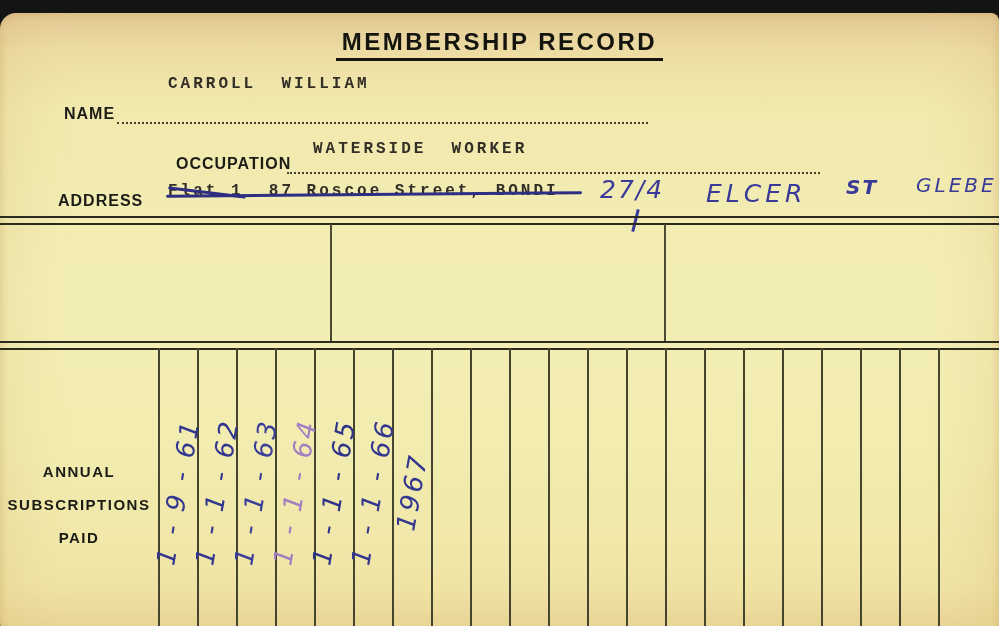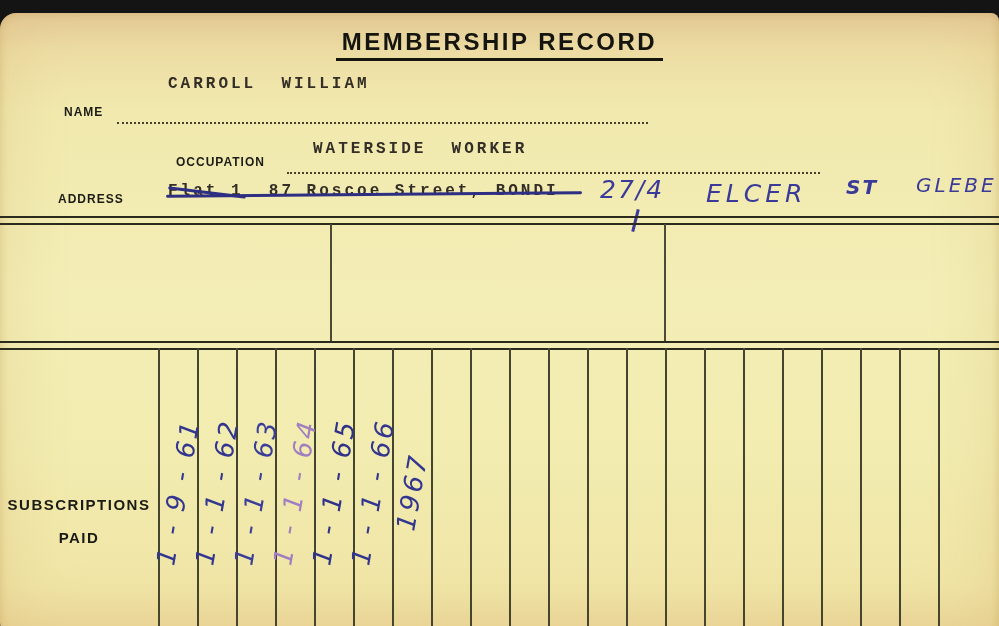--- a/index.html
+++ b/index.html
@@ -13,21 +13,21 @@
     font-family:"Liberation Sans",sans-serif;
     margin-top:13px;
   }
   .abs{position:absolute;}
   .title{
     left:0;right:0;top:15px;text-align:center;
     font-size:24px;font-weight:bold;letter-spacing:2.5px;color:#15150f;
   }
   .title span{border-bottom:3.5px solid #15150f;padding:0 6px 3px 6px;}
   .label{
-    font-weight:bold;color:#1c1c16;font-size:12px;letter-spacing:1px;
+    font-weight:bold;color:#1c1c16;font-size:16px;letter-spacing:1px;
   }
   .typed{
     font-family:"Liberation Mono","DejaVu Sans Mono",monospace;
     font-weight:bold;color:#332e26;font-size:16px;letter-spacing:3px;white-space:pre;
   }
   .dotline{height:0;border-bottom:2px dotted #47402f;}
   .hand{
     font-family:"DejaVu Sans",sans-serif;font-style:italic;
     color:#3a3a99;letter-spacing:2px;
   }
@@ -74,20 +74,21 @@
   <div class="abs hand" style="left:916px;top:160px;font-size:20px;letter-spacing:3px;">GLEBE</div>
   <div class="abs" style="left:634px;top:196px;width:2.5px;height:23px;background:#3a3a99;transform:rotate(14deg);"></div>
 
   <div class="abs drule" style="top:203px;"></div>
   <div class="abs vline" style="left:330px;top:211px;height:117px;"></div>
   <div class="abs vline" style="left:664px;top:211px;height:117px;"></div>
   <div class="abs drule" style="top:328px;"></div>
 
   <div class="abs subs-grid"></div>
 
+  <div class="abs subs-label" style="top:450px;">ANNUAL</div>
   <div class="abs subs-label" style="top:516px;">PAID</div>
   <div class="abs subs-label" style="top:483px;">SUBSCRIPTIONS</div>
 
   <div>
       <div class="sub-entry" style="color: rgb(50, 54, 143); left: 66px; top: 462px;">1 - 9 - 61</div>
       <div class="sub-entry" style="color: rgb(50, 54, 143); left: 105px; top: 462px;">1 - 1 - 62</div>
       <div class="sub-entry" style="color: rgb(58, 62, 153); left: 144px; top: 462px;">1 - 1 - 63</div>
       <div class="sub-entry" style="color: rgb(160, 126, 192); left: 183px; top: 462px;">1 - 1 - 64</div>
       <div class="sub-entry" style="color: rgb(46, 50, 136); left: 222px; top: 462px;">1 - 1 - 65</div>
       <div class="sub-entry" style="color: rgb(50, 54, 143); left: 261px; top: 462px;">1 - 1 - 66</div>

